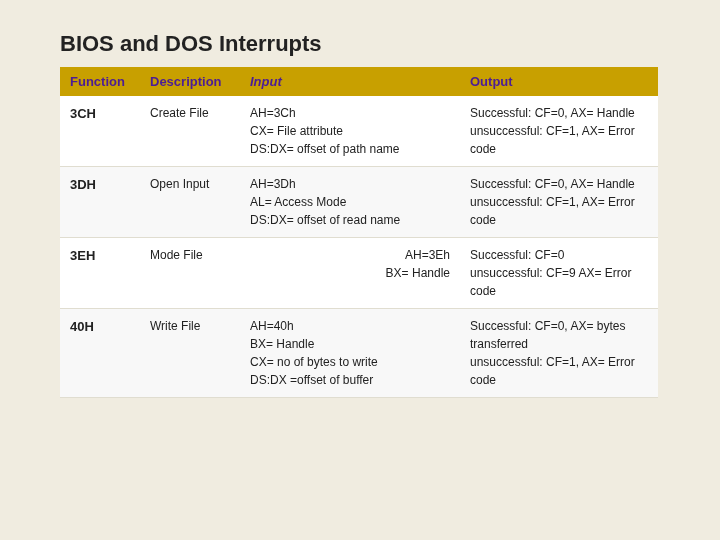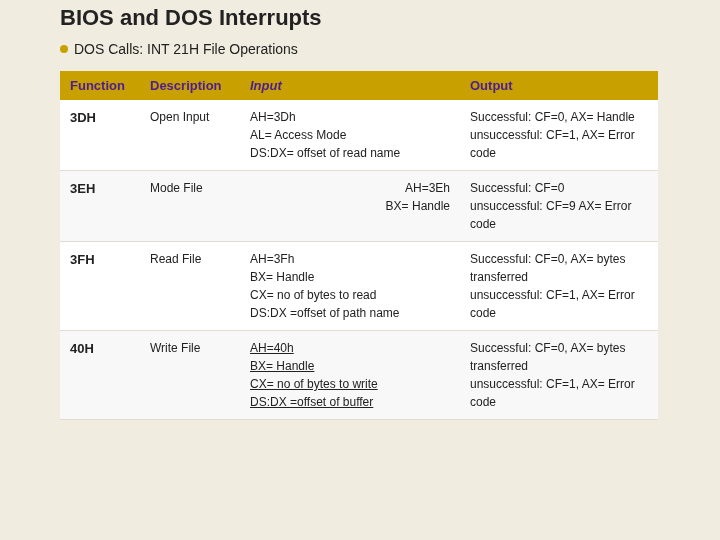--- a/index.html
+++ b/index.html
@@ -7,21 +7,21 @@
       width: 720px;
       height: 540px;
       background: #f0ece0;
       font-family: Arial, sans-serif;
       overflow: hidden;
     }
     .page {
       width: 688px;
       height: 540px;
       background: #f0ece0;
-      padding: 5px 30px 20px 60px;
+      padding: 31px 30px 20px 60px;
     }
     .main-title {
       font-size: 22px;
       font-weight: bold;
       color: #222;
       margin-bottom: 10px;
     }
     .subtitle {
       font-size: 14px;
       color: #222;
@@ -79,66 +79,61 @@
     tbody tr td:first-child {
       font-weight: bold;
       font-size: 13px;
     }
   </style>
 </head>
 <body>
 
 <div class="page">
   <h1 class="main-title">BIOS and DOS Interrupts</h1>
-  <div class="subtitle">
-    <span class="bullet"></span>
-    <span>DOS Calls: INT 21H File Operations</span>
-  </div>
 
   <table>
     <thead>
       <tr>
         <th>Function</th>
         <th>Description</th>
         <th>Input</th>
         <th>Output</th>
       </tr>
     </thead>
     <tbody id="table-body">
+    <tr>
+          <td>3CH</td>
+          <td>Create File</td>
+          <td style="white-space: pre-line;">AH=3Ch
+CX= File attribute
+DS:DX= offset of path name</td>
+          <td style="white-space: pre-line;">Successful: CF=0, AX= Handle
+unsuccessful: CF=1, AX= Error code</td>
+        </tr>
         <tr>
           <td>3DH</td>
           <td>Open Input</td>
           <td style="white-space: pre-line;">AH=3Dh
 AL= Access Mode
 DS:DX= offset of read name</td>
           <td style="white-space: pre-line;">Successful: CF=0, AX= Handle
 unsuccessful: CF=1, AX= Error code</td>
         </tr>
         <tr>
           <td>3EH</td>
           <td>Mode File</td>
           <td style="white-space: pre-line; text-align: right;">AH=3Eh
 BX= Handle</td>
           <td style="white-space: pre-line;">Successful: CF=0
 unsuccessful: CF=9 AX= Error code</td>
         </tr>
         <tr>
-          <td>3FH</td>
-          <td>Read File</td>
-          <td style="white-space: pre-line;">AH=3Fh
-BX= Handle
-CX= no of bytes to read
-DS:DX =offset of path name</td>
-          <td style="white-space: pre-line;">Successful: CF=0, AX= bytes transferred
-unsuccessful: CF=1, AX= Error code</td>
-        </tr>
-        <tr>
           <td>40H</td>
           <td>Write File</td>
-          <td style="white-space: pre-line; text-decoration: underline;">AH=40h
+          <td style="white-space: pre-line;">AH=40h
 BX= Handle
 CX= no of bytes to write
 DS:DX =offset of buffer</td>
           <td style="white-space: pre-line;">Successful: CF=0, AX= bytes transferred
 unsuccessful: CF=1, AX= Error code</td>
         </tr>
       </tbody>
   </table>
 </div>
 

